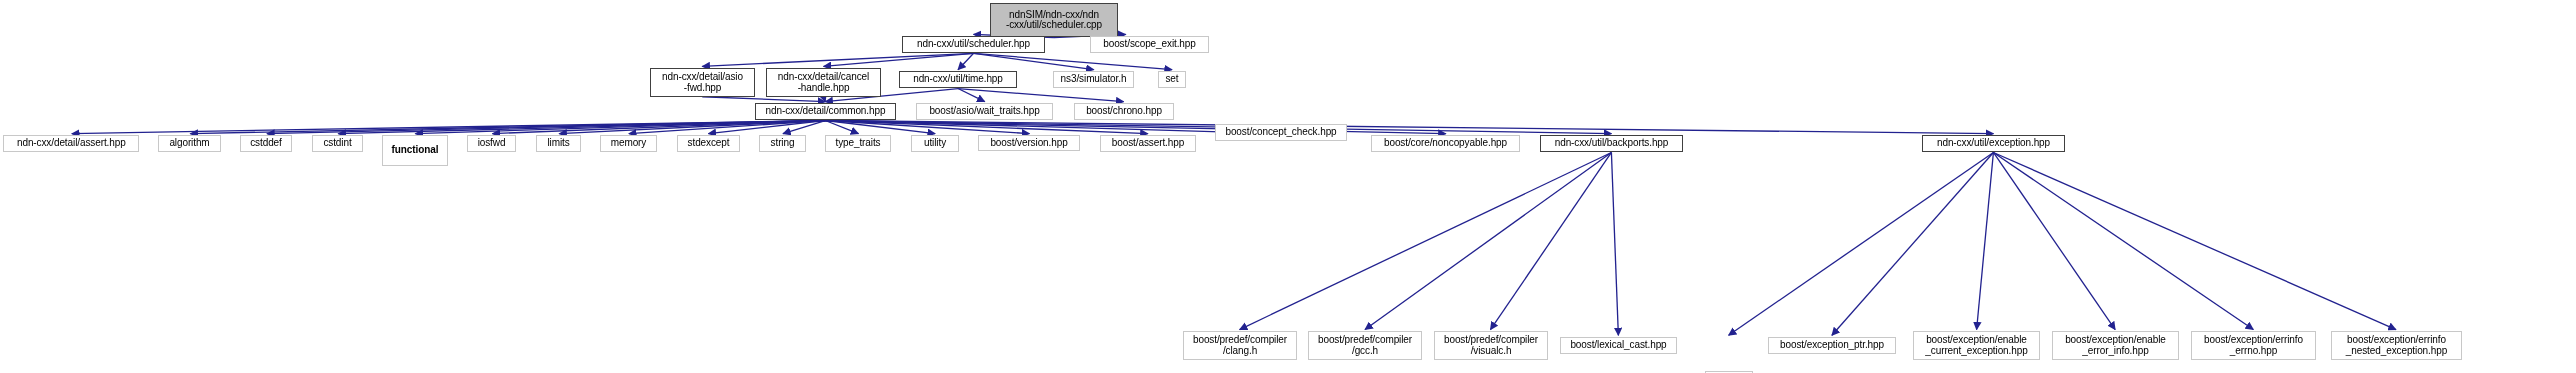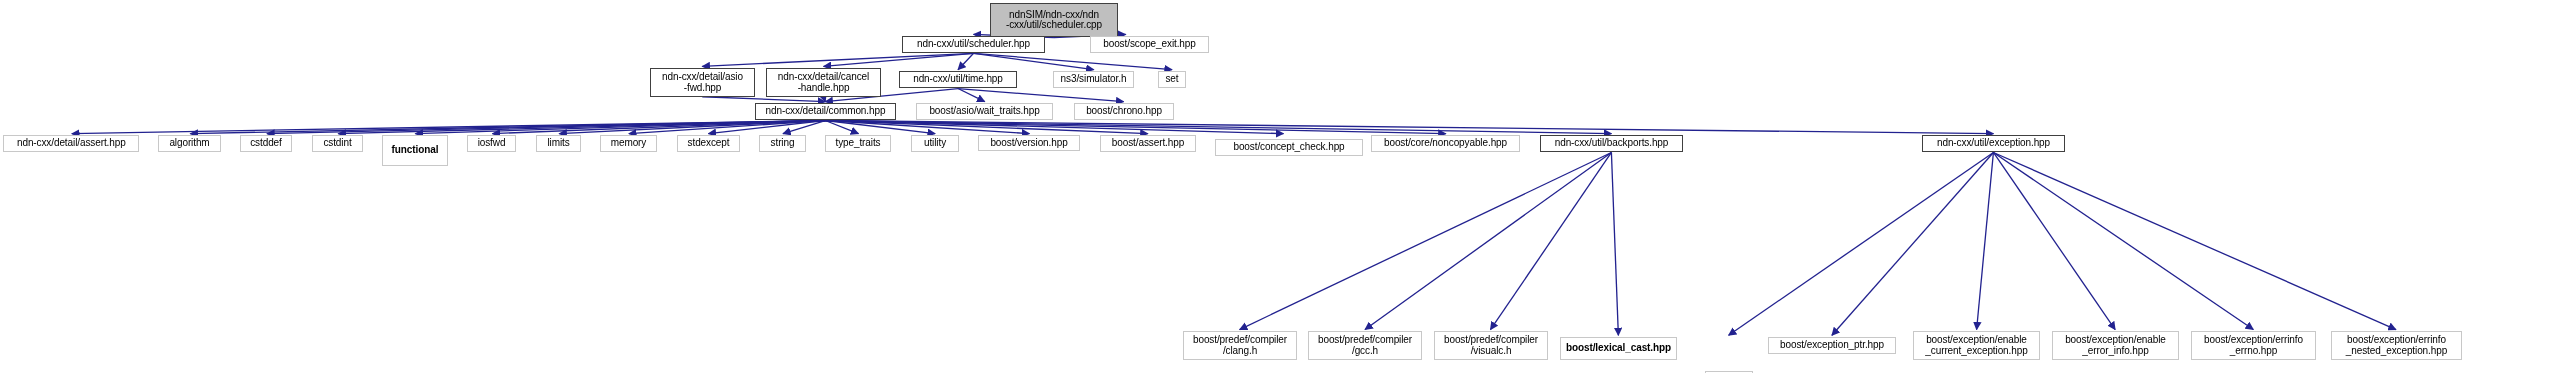--- a/index.html
+++ b/index.html
@@ -121,31 +121,31 @@
       <div class="node" style="left: 382px; top: 135px; width: 66px; height: 31px; font-weight: bold;">functional</div>
       <div class="node" style="left: 467px; top: 135px; width: 49px; height: 17px;">iosfwd</div>
       <div class="node" style="left: 536px; top: 135px; width: 45px; height: 17px;">limits</div>
       <div class="node" style="left: 600px; top: 135px; width: 57px; height: 17px;">memory</div>
       <div class="node" style="left: 677px; top: 135px; width: 63px; height: 17px;">stdexcept</div>
       <div class="node" style="left: 759px; top: 135px; width: 47px; height: 17px;">string</div>
       <div class="node" style="left: 825px; top: 135px; width: 66px; height: 17px;">type_traits</div>
       <div class="node" style="left: 911px; top: 135px; width: 48px; height: 17px;">utility</div>
       <div class="node" style="left: 978px; top: 135px; width: 102px; height: 16px;">boost/version.hpp</div>
       <div class="node" style="left: 1100px; top: 135px; width: 96px; height: 17px;">boost/assert.hpp</div>
-      <div class="node" style="left: 1215px; top: 139px; width: 148px; height: 17px;">boost/concept_check.hpp</div>
+      <div class="node" style="left: 1215px; top: 124px; width: 132px; height: 17px;">boost/concept_check.hpp</div>
       <div class="node" style="left: 1371px; top: 135px; width: 149px; height: 17px;">boost/core/noncopyable.hpp</div>
       <div class="node strong" style="left: 1540px; top: 135px; width: 143px; height: 17px;">ndn-cxx/util/backports.hpp</div>
       <div class="node strong" style="left: 1922px; top: 135px; width: 143px; height: 17px;">ndn-cxx/util/exception.hpp</div>
       <div class="node" style="left: 1183px; top: 331px; width: 114px; height: 29px;">boost/predef/compiler
 /clang.h</div>
       <div class="node" style="left: 1308px; top: 331px; width: 114px; height: 29px;">boost/predef/compiler
 /gcc.h</div>
       <div class="node" style="left: 1434px; top: 331px; width: 114px; height: 29px;">boost/predef/compiler
 /visualc.h</div>
-      <div class="node" style="left: 1560px; top: 337px; width: 117px; height: 23px; font-weight: bold;">boost/lexical_cast.hpp</div>
+      <div class="node" style="left: 1560px; top: 337px; width: 117px; height: 17px;">boost/lexical_cast.hpp</div>
       <div class="node" style="left: 1705px; top: 337px; width: 48px; height: 17px; margin-top: 34px;">cerrno</div>
       <div class="node" style="left: 1768px; top: 337px; width: 128px; height: 17px;">boost/exception_ptr.hpp</div>
       <div class="node" style="left: 1913px; top: 331px; width: 127px; height: 29px;">boost/exception/enable
 _current_exception.hpp</div>
       <div class="node" style="left: 2052px; top: 331px; width: 127px; height: 29px;">boost/exception/enable
 _error_info.hpp</div>
       <div class="node" style="left: 2191px; top: 331px; width: 125px; height: 29px;">boost/exception/errinfo
 _errno.hpp</div>
       <div class="node" style="left: 2331px; top: 331px; width: 131px; height: 29px;">boost/exception/errinfo
 _nested_exception.hpp</div>

